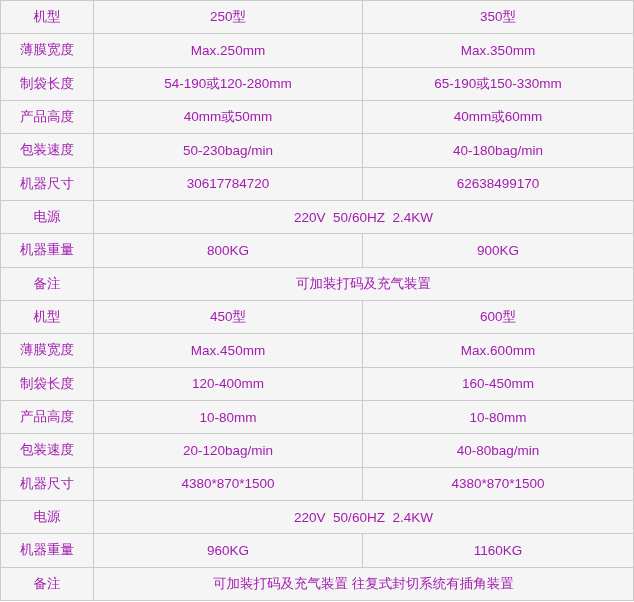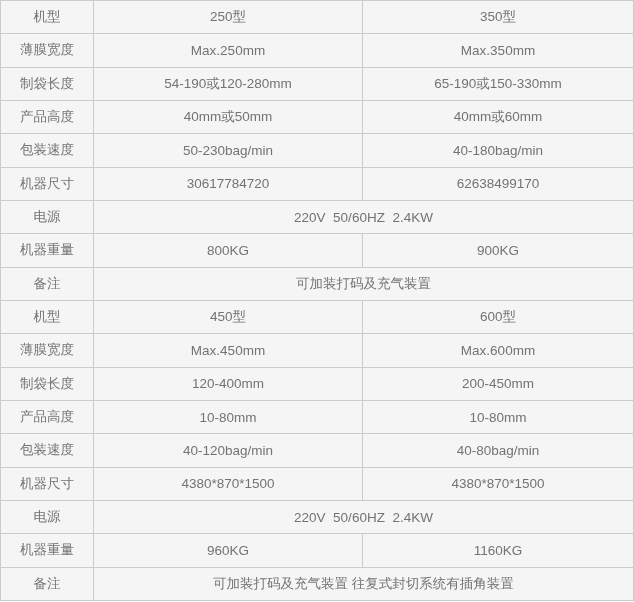--- a/index.html
+++ b/index.html
@@ -10,21 +10,21 @@
     height: 602px;
     overflow: hidden;
   }
   table.spec-table {
     width: 633px;
     height: 601px;
     border-collapse: collapse;
     table-layout: fixed;
     font-family: "Liberation Sans", "DejaVu Sans", sans-serif;
     font-size: 13.5px;
-    color: #737373;
+    color: #a21caf;
     border-radius: 7px;
   }
   table.spec-table td {
     border: 1px solid #cbcbcb;
     background: #f5f5f5;
     text-align: center;
     vertical-align: middle;
     padding: 0 4px;
     white-space: pre-wrap;
     overflow: hidden;
@@ -93,30 +93,30 @@
       <td>600型</td>
     </tr>
     <tr>
       <td>薄膜宽度</td>
       <td>Max.450mm</td>
       <td>Max.600mm</td>
     </tr>
     <tr>
       <td>制袋长度</td>
       <td>120-400mm</td>
-      <td>200-450mm</td>
+      <td>160-450mm</td>
     </tr>
     <tr>
       <td>产品高度</td>
       <td>10-80mm</td>
       <td>10-80mm</td>
     </tr>
     <tr>
       <td>包装速度</td>
-      <td>40-120bag/min</td>
+      <td>20-120bag/min</td>
       <td>40-80bag/min</td>
     </tr>
     <tr>
       <td>机器尺寸</td>
       <td>4380*870*1500</td>
       <td>4380*870*1500</td>
     </tr>
     <tr>
       <td>电源</td>
       <td colspan="2">220V  50/60HZ  2.4KW</td>

